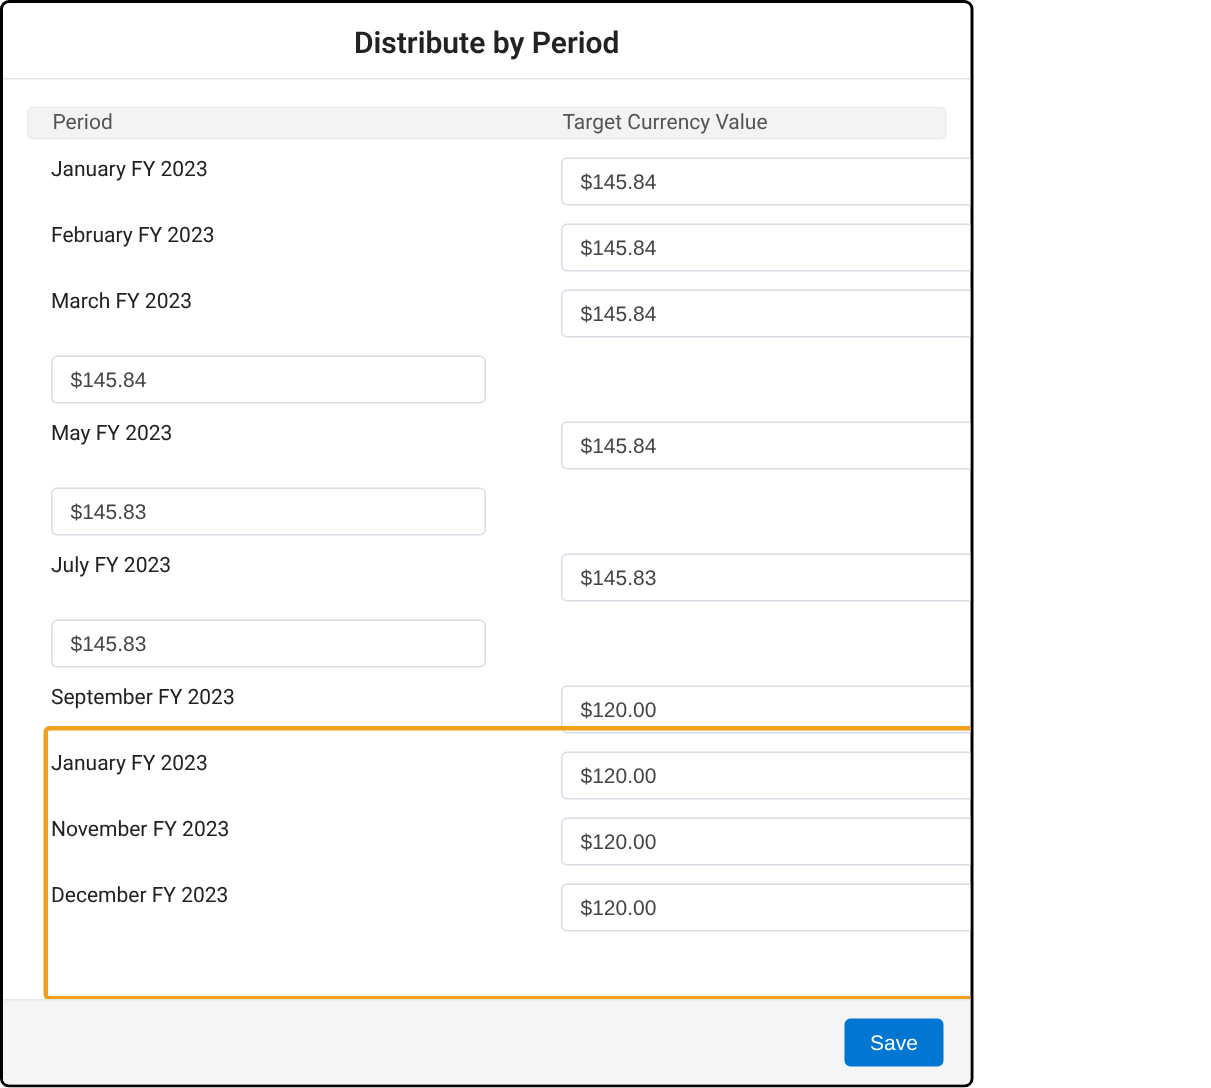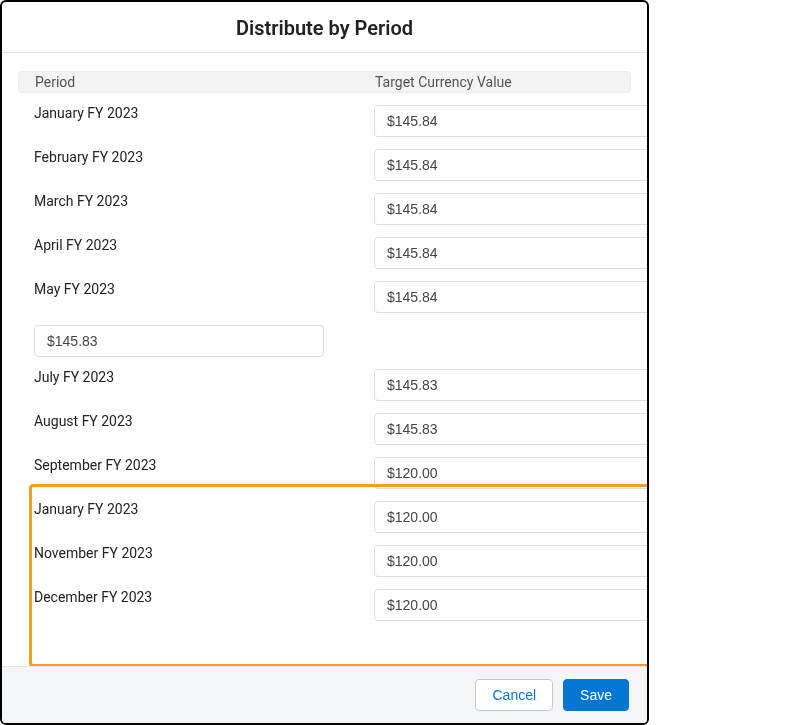--- a/index.html
+++ b/index.html
@@ -139,36 +139,34 @@
         </div>
         <div class="row">
           <span class="label">February FY 2023</span>
           <div class="field-wrap"><input class="input" type="text" value="$145.84" style=""></div>
         </div>
         <div class="row">
           <span class="label">March FY 2023</span>
           <div class="field-wrap"><input class="input" type="text" value="$145.84" style=""></div>
         </div>
         <div class="row">
-          <span class="label">April FY 2023</span>
           <div class="field-wrap"><input class="input" type="text" value="$145.84" style=""></div>
         </div>
         <div class="row">
           <span class="label">May FY 2023</span>
           <div class="field-wrap"><input class="input" type="text" value="$145.84" style=""></div>
         </div>
         <div class="row">
           <div class="field-wrap"><input class="input" type="text" value="$145.83" style=""></div>
         </div>
         <div class="row">
           <span class="label">July FY 2023</span>
           <div class="field-wrap"><input class="input" type="text" value="$145.83" style=""></div>
         </div>
         <div class="row">
-          <span class="label">August FY 2023</span>
           <div class="field-wrap"><input class="input" type="text" value="$145.83" style=""></div>
         </div>
         <div class="row">
           <span class="label">September FY 2023</span>
           <div class="field-wrap"><input class="input" type="text" value="$120.00" style=""></div>
         </div>
         <div class="row">
           <span class="label">January FY 2023</span>
           <div class="field-wrap"><input class="input" type="text" value="$120.00" style=""></div>
         </div>
@@ -180,17 +178,16 @@
           <span class="label">December FY 2023</span>
           <div class="field-wrap"><input class="input" type="text" value="$120.00" style=""></div>
         </div>
       </div>
 
     <div class="highlight-box"></div>
 
   </div>
 
   <div class="footer">
-    <button class="btn btn-neutral">Cancel</button>
     <button class="btn btn-primary">Save</button>
   </div>
 
 </div>
 
 </body></html>

